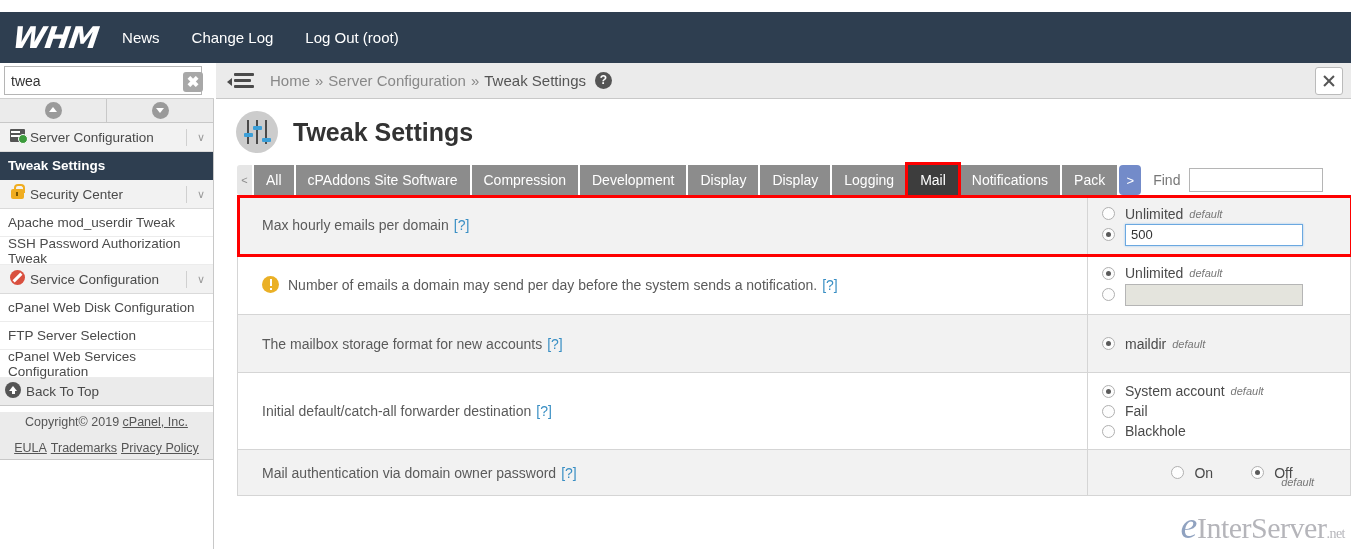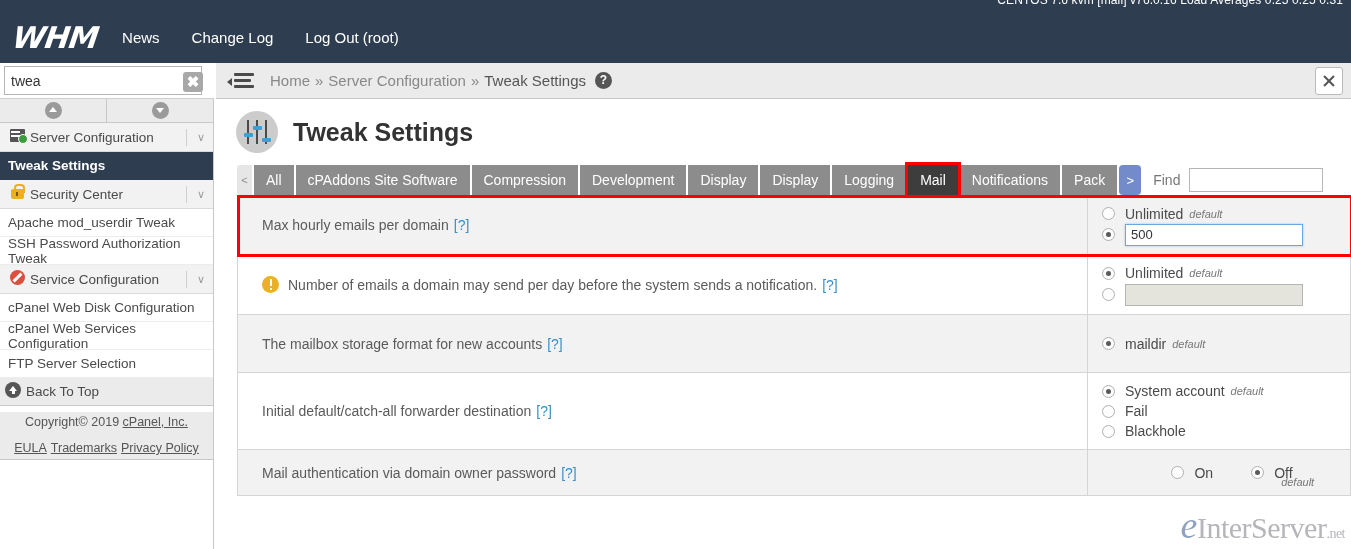--- a/index.html
+++ b/index.html
@@ -350,23 +350,20 @@
     font-style: italic; font-size: 38px; color: rgba(70,100,150,0.6);
     font-family: "Liberation Serif", serif;
   }
   .watermark .tld { font-size: 14px; }
 </style>
 </head>
 <body>
 
 <div id="app">
 
-  <div class="topstrip">
-    <div class="topstrip-text">CENTOS 7.6 kvm [mail]   v76.0.16   Load Averages 0.25 0.25 0.31</div>
-  </div>
 
   <div class="header">
     <div class="whm-logo">WHM</div>
     <a class="hnav">News</a>
     <a class="hnav">Change Log</a>
     <a class="hnav">Log Out (root)</a>
   </div>
 
   <div class="searchbar">
     <input class="search-input" type="text" value="twea" style="">
@@ -428,24 +425,24 @@
       <span class="gicon"><span class="ic-noentry"></span></span>
       <span>Service Configuration</span>
       <span class="divider"></span>
       <span class="chev">∨</span>
     </div>
 
     <div class="sb-item">
       <span>cPanel Web Disk Configuration</span>
     </div>
     <div class="sb-item">
+      <span>FTP Server Selection</span>
+    </div>
+    <div class="sb-item">
       <span>cPanel Web Services Configuration</span>
-    </div>
-    <div class="sb-item">
-      <span>FTP Server Selection</span>
     </div>
 
     <div class="sb-backtop">
       <span class="gicon"><span class="ic-uparrow"></span></span>
       <span>Back To Top</span>
     </div>
 
     <div class="sidebar-foot">
       <div class="copyright">
         <span>Copyright© 2019 </span><a>cPanel, Inc.</a>

